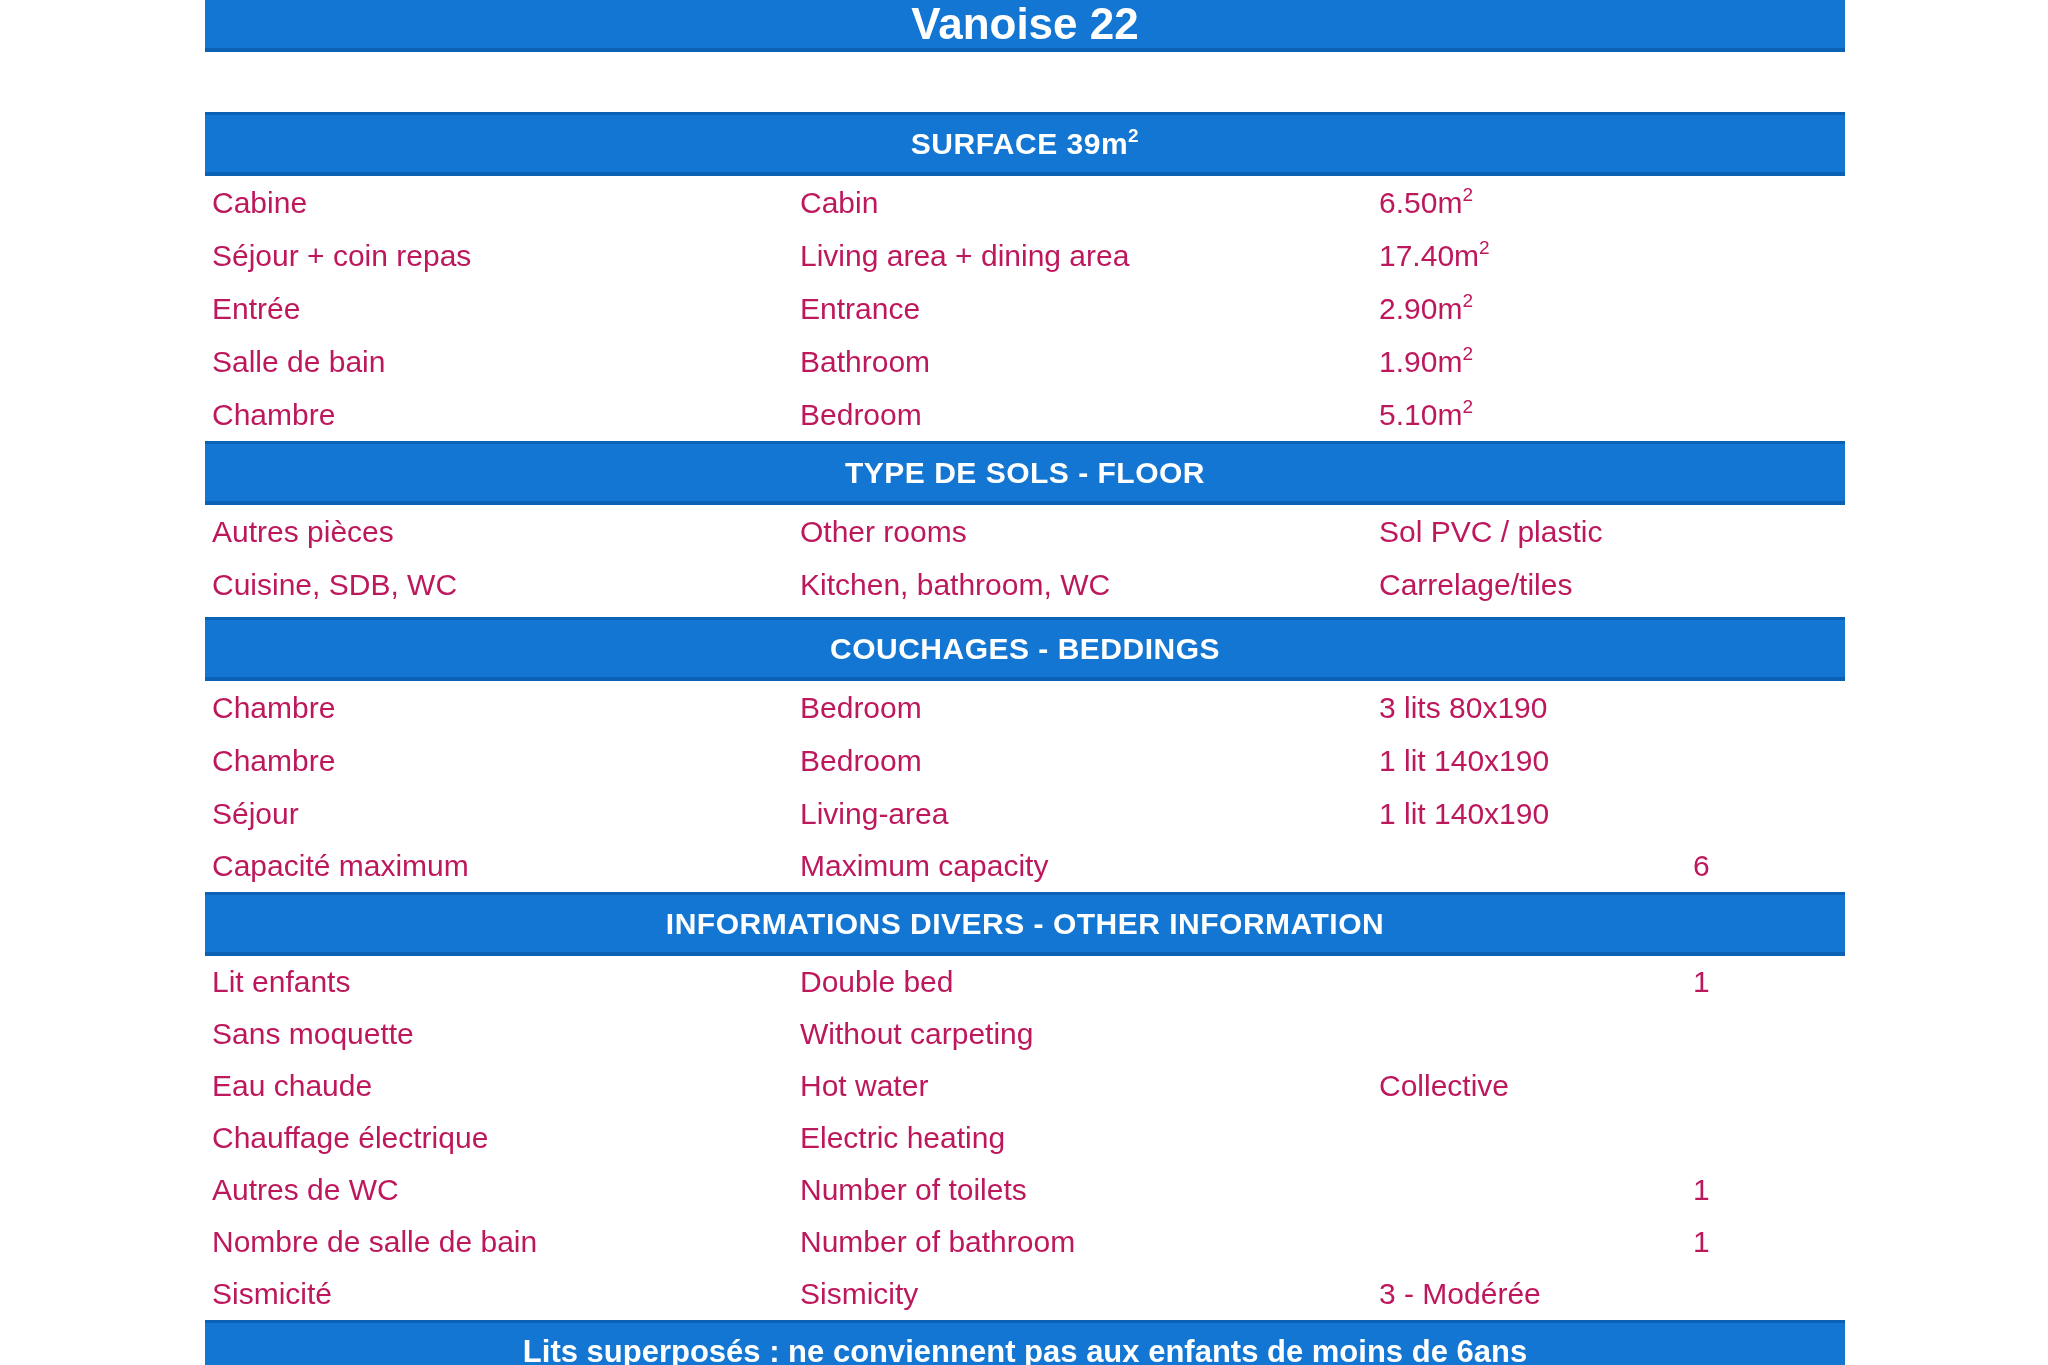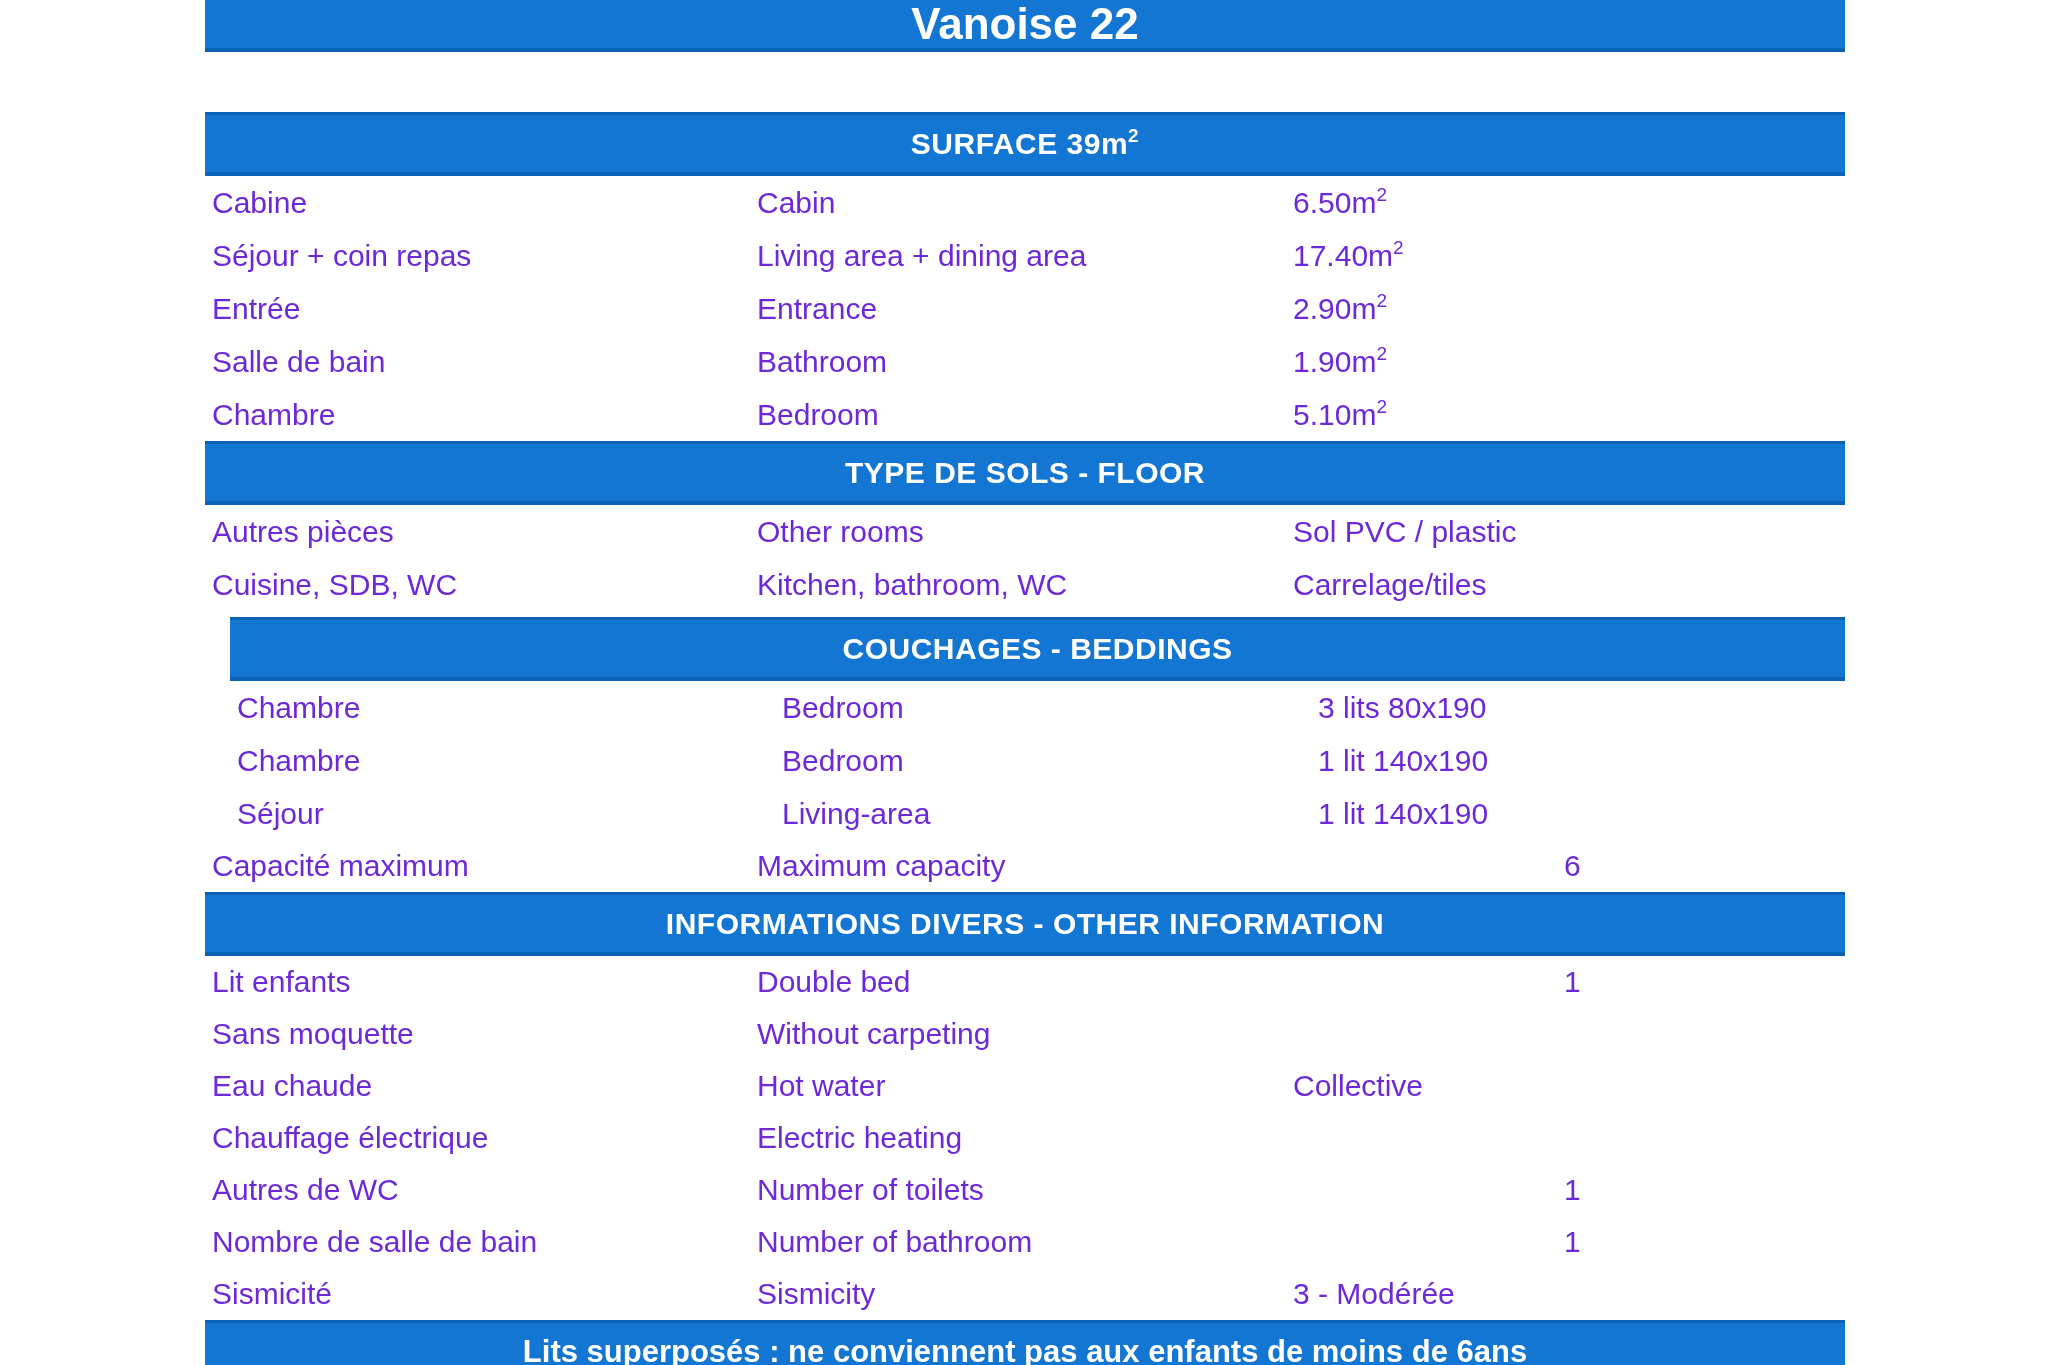--- a/index.html
+++ b/index.html
@@ -47,30 +47,31 @@
   }
 
   .gap-under-title { height: 60px; }
 
   
   .row {
     display: grid;
     grid-template-columns: 545px 536px 271px 1fr;
     align-items: center;
     padding-left: 7px;
-    color: #6d28d9;
+    color: #be185d;
     font-size: 30px;
+    gap: 43px;
   }
   .sec-surface .row  { height: 53px; }
   .sec-floor .row    { height: 53px; }
   .sec-beddings .row { height: 53px; }
   .sec-capacity .row { height: 52px; }
   .sec-other .row    { height: 52px; }
 
-  .sec-beddings { margin-top: 6px; margin-left: 25px; }
+  .sec-beddings { margin-top: 6px; }
 
   .cell { white-space: nowrap; overflow: visible; }
 
   sup.sq {
     font-size: 19px;
     font-weight: inherit;
     position: relative;
     top: -1px;
     vertical-align: super;
     line-height: 0;

